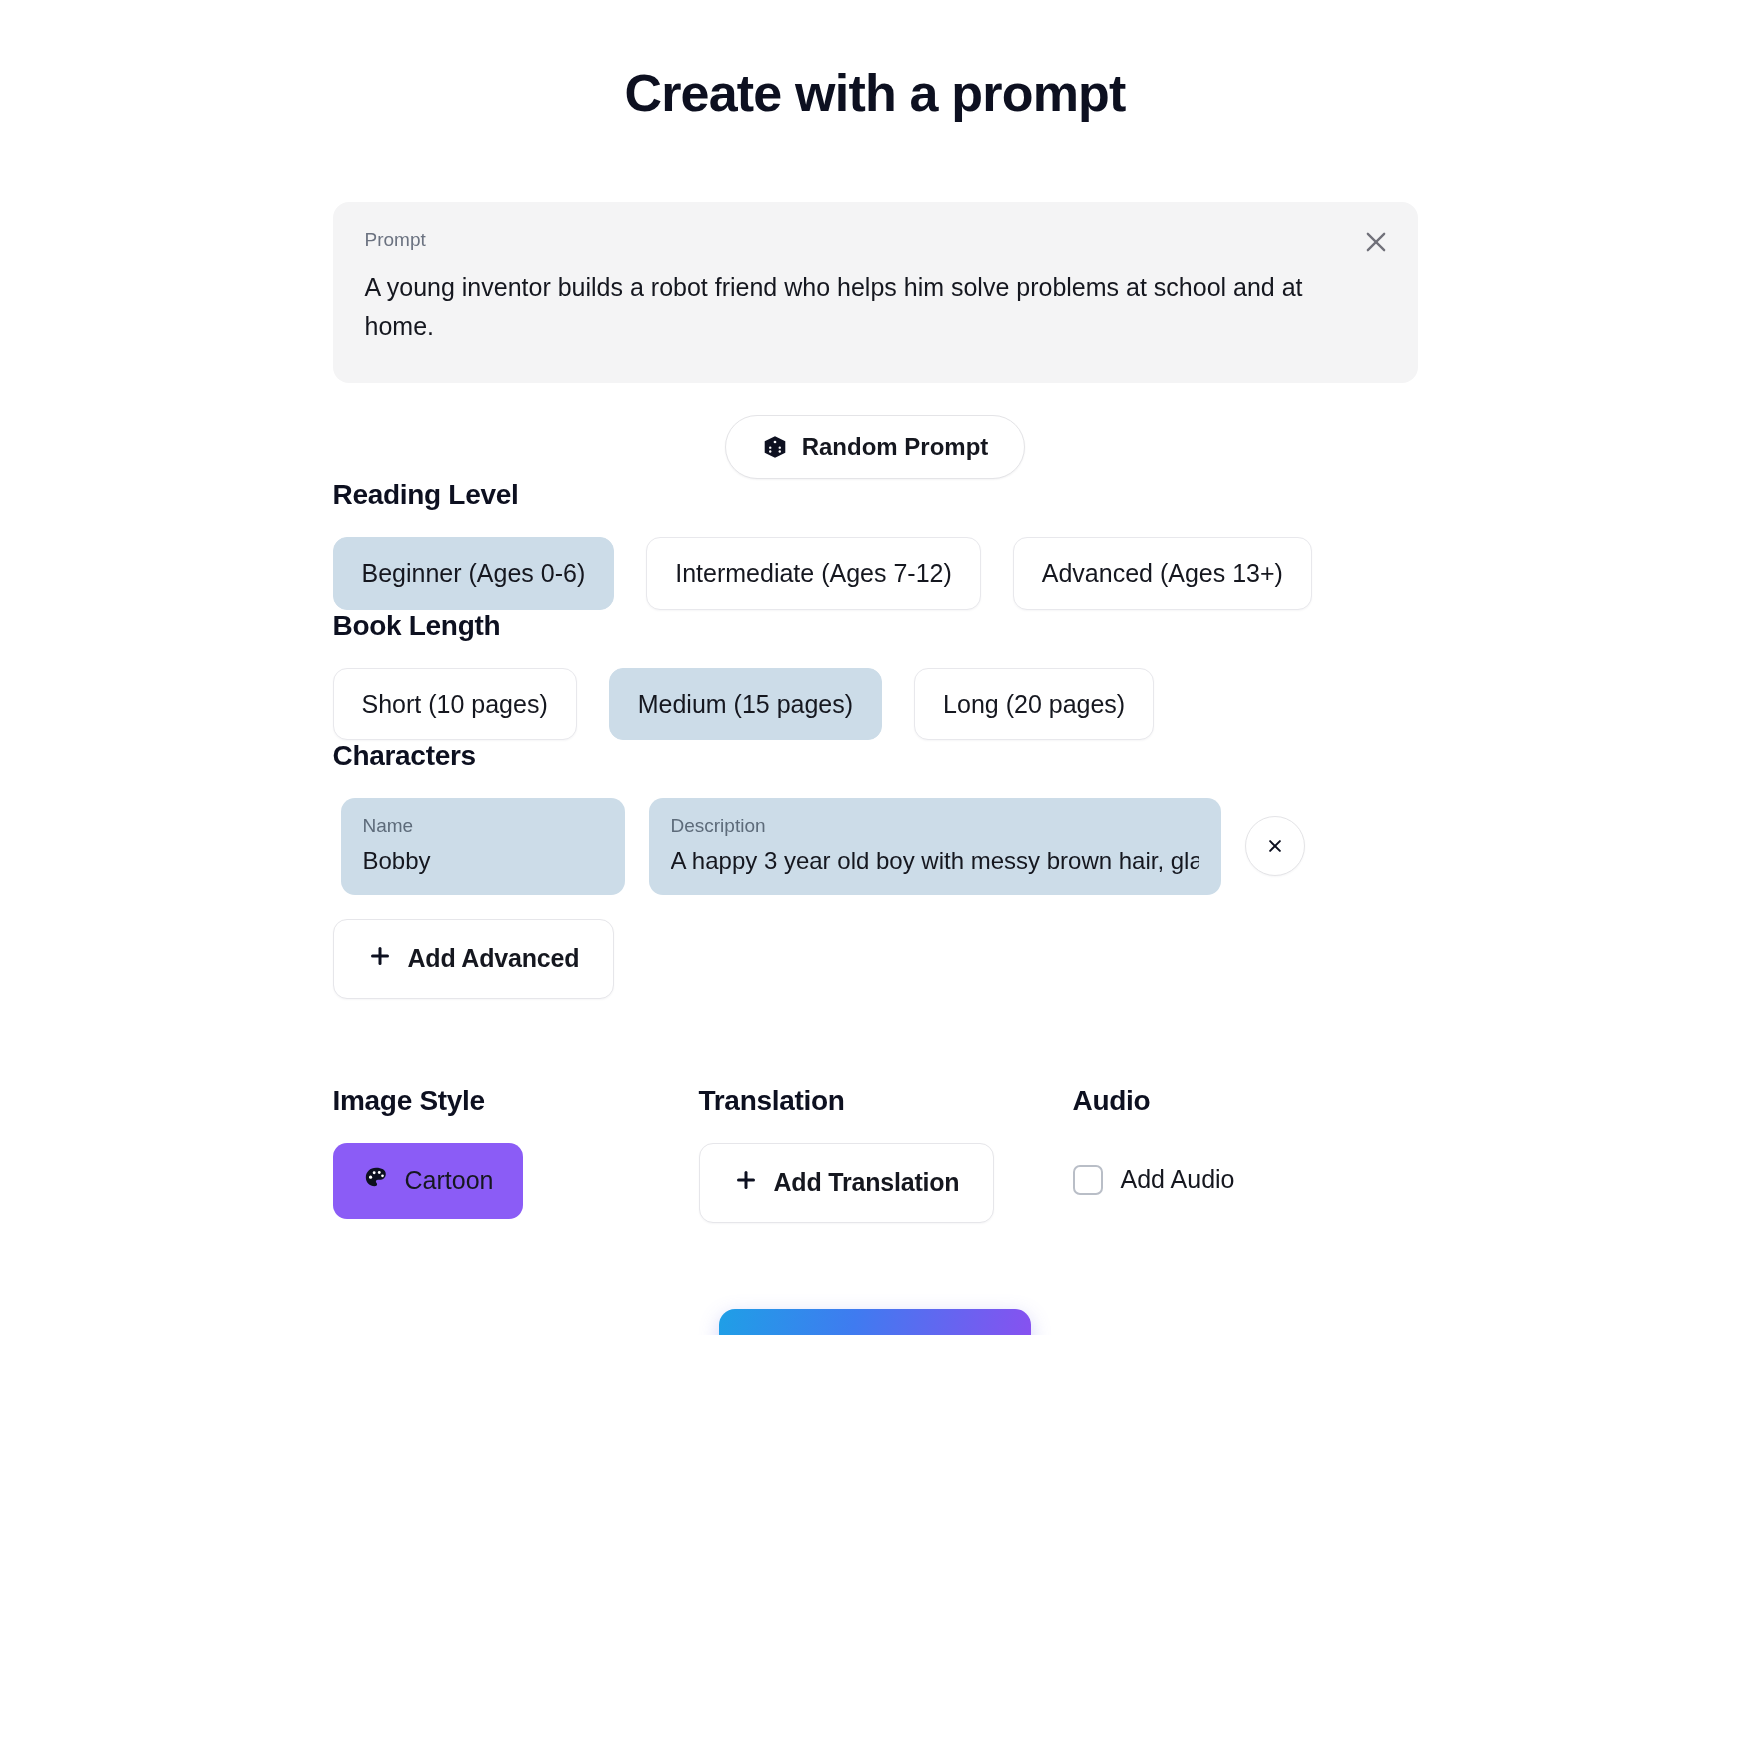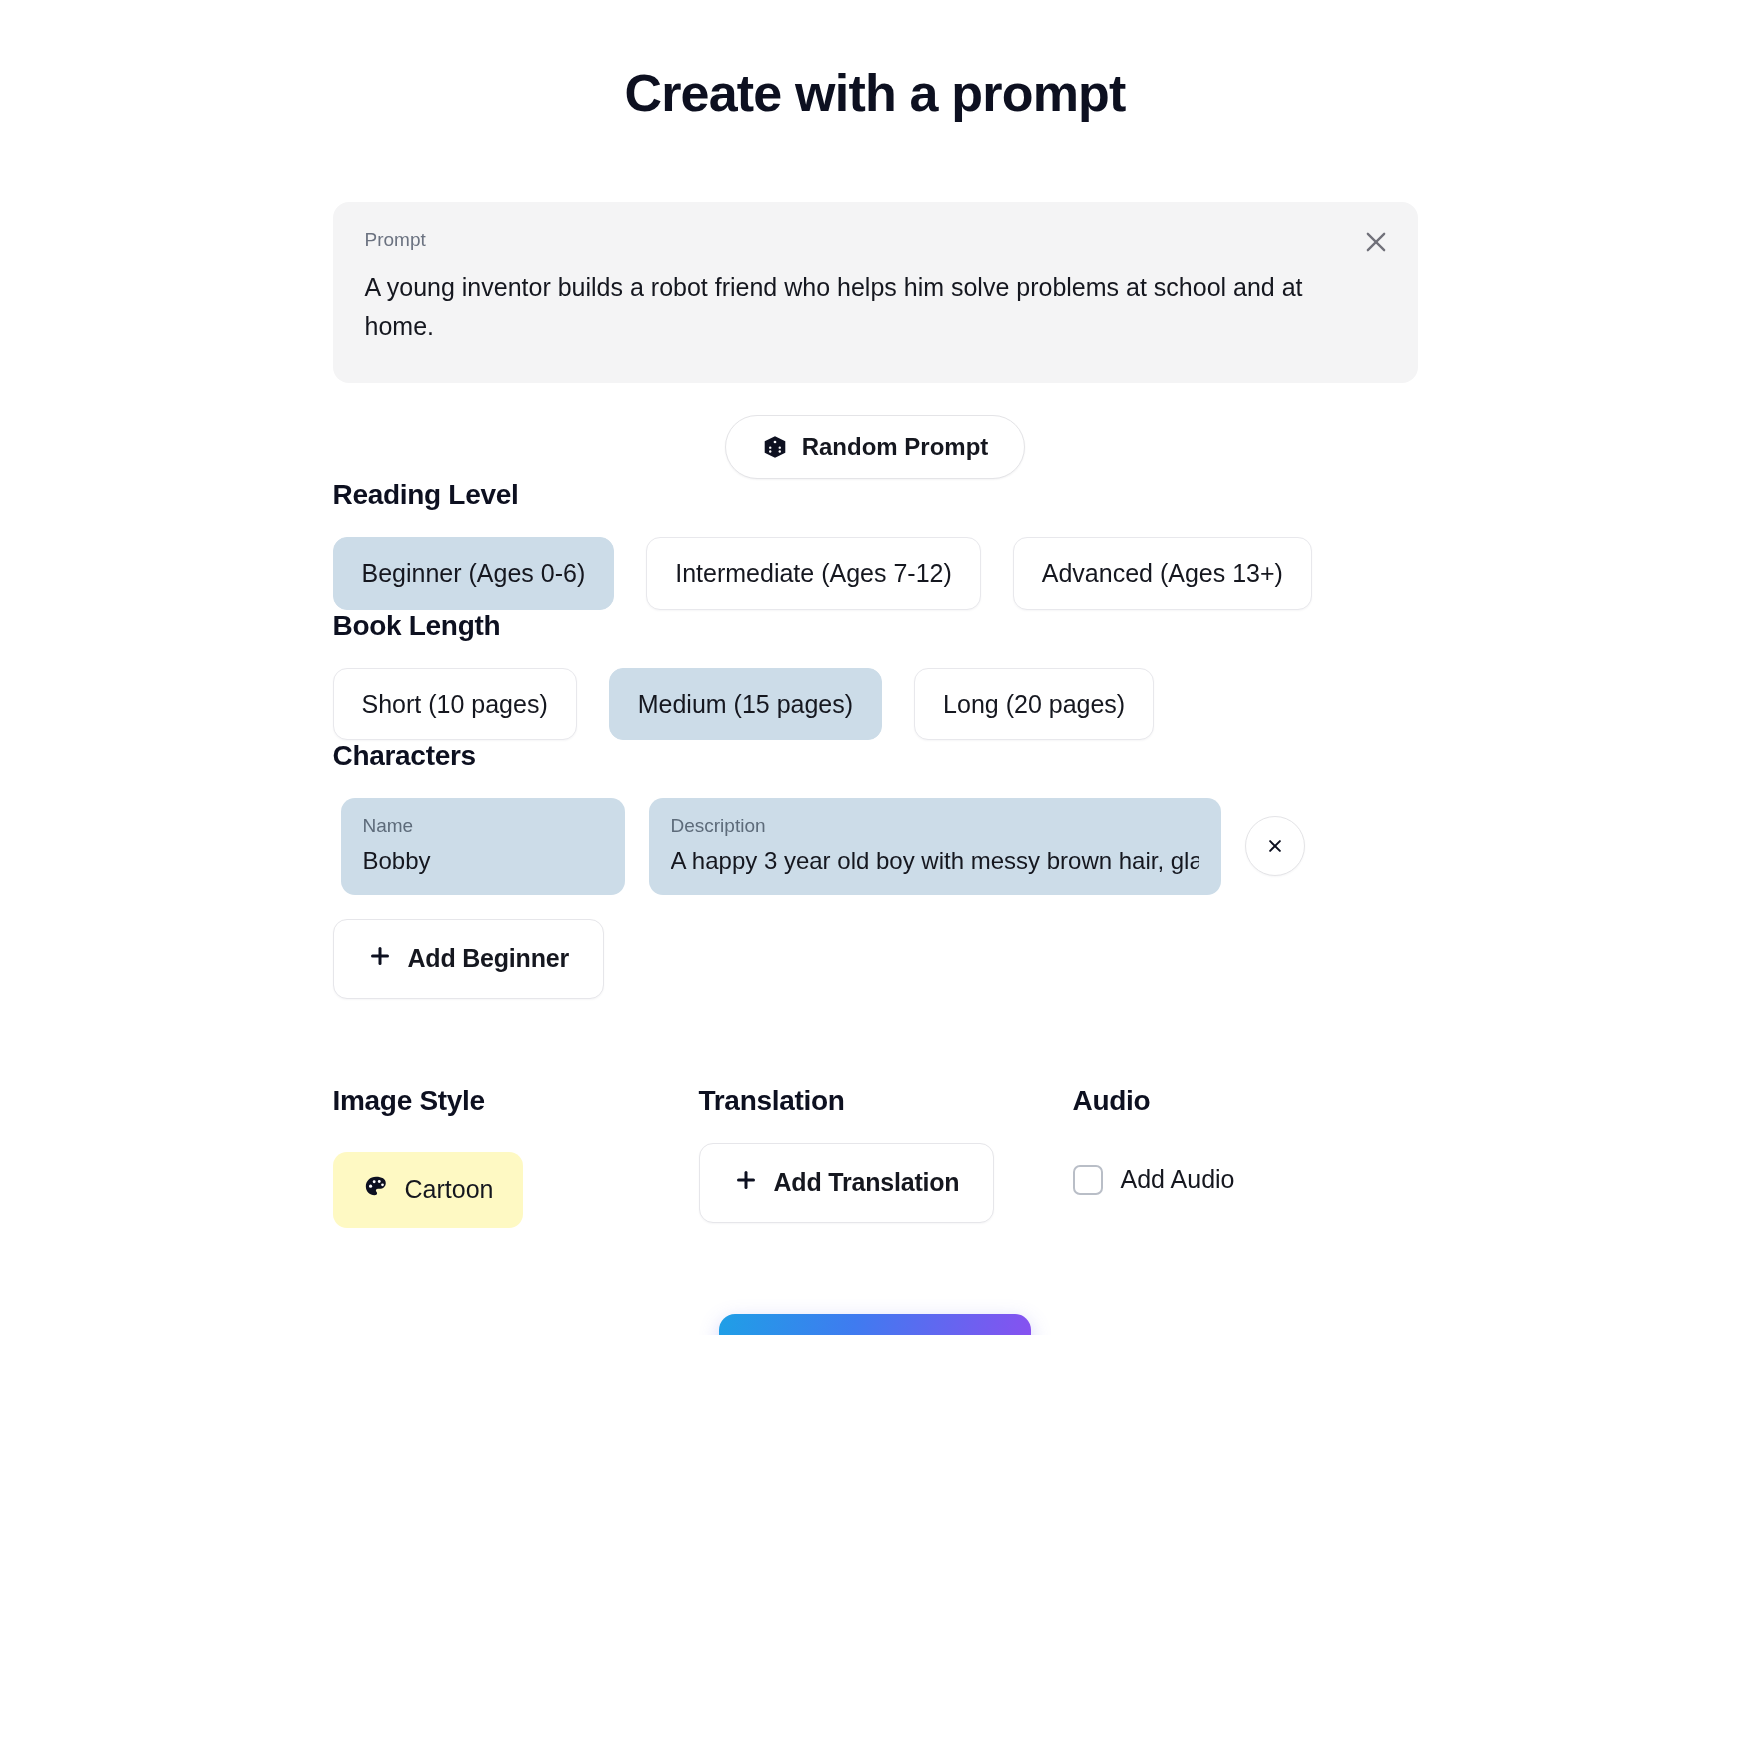--- a/index.html
+++ b/index.html
@@ -200,29 +200,28 @@
     font-size: 28px;
     font-weight: 700;
     color: #0d1020;
     letter-spacing: -0.3px;
     margin-bottom: 26px;
   }
   .style-pill {
     display: inline-flex;
     align-items: center;
     gap: 16px;
-    background: #fef9c3;
+    background: #8b5cf6;
     border-radius: 14px;
     padding: 22px 30px;
     font-size: 25px;
     color: #15171f;
     cursor: pointer;
     border: none;
     font-family: "Liberation Sans", sans-serif;
-    margin-top: 9px;
   }
   .checkbox-row {
     display: flex;
     align-items: center;
     gap: 18px;
     padding-top: 22px;
     cursor: pointer;
   }
   .checkbox {
     width: 30px;
@@ -336,21 +335,21 @@
       </div>
 
       <div class="add-char-row">
         <button class="ghost-btn">
           <span>
             <svg width="24" height="24" viewBox="0 0 24 24" fill="none" stroke="#0d1020" stroke-width="3" stroke-linecap="round">
               <line x1="12" y1="4.5" x2="12" y2="19.5"></line>
               <line x1="4.5" y1="12" x2="19.5" y2="12"></line>
             </svg>
           </span>
-          <span>Add Beginner</span>
+          <span>Add Advanced</span>
         </button>
       </div>
     </div>
 
     <div class="tri-grid">
 
       <div>
         <div class="tri-title">Image Style</div>
         <button class="style-pill">
           <span>

